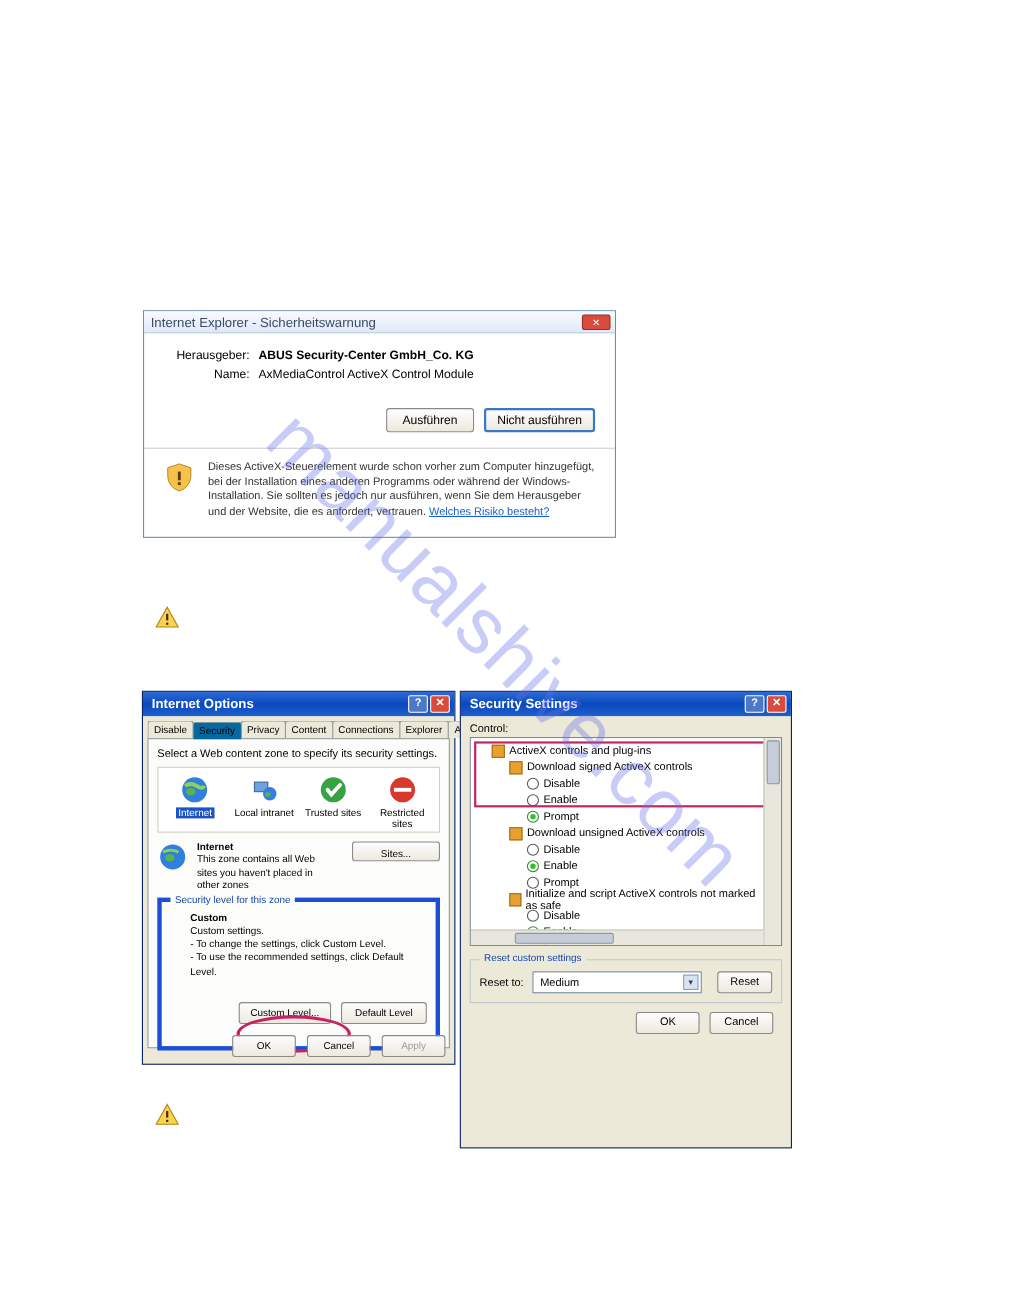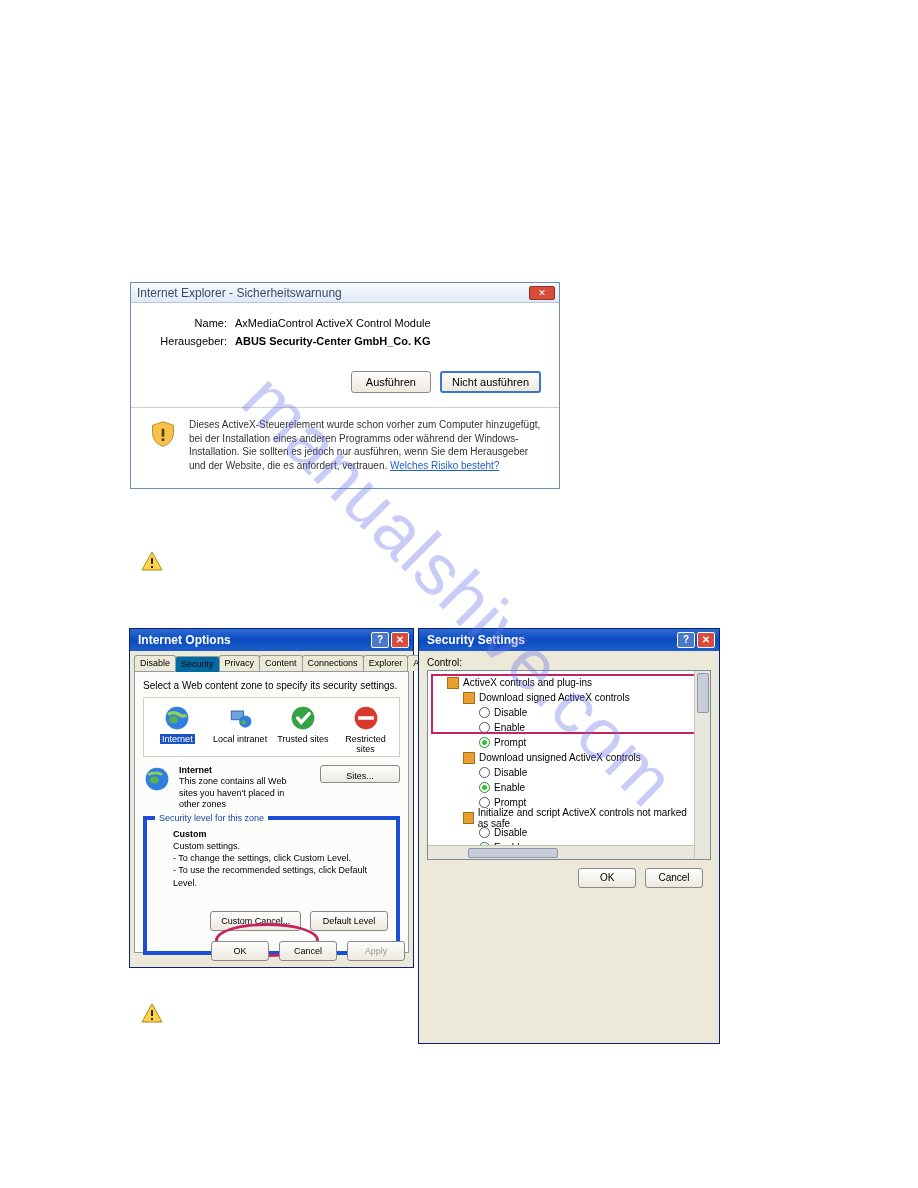--- a/index.html
+++ b/index.html
@@ -292,26 +292,26 @@
 
 <div class="watermark">manualshive.com</div>
 
 <div class="dlg1">
   <div class="dlg1-titlebar">
     <span class="dlg1-title">Internet Explorer - Sicherheitswarnung</span>
     <span class="dlg1-close">✕</span>
   </div>
   <div class="dlg1-body">
     <div class="dlg1-row">
+      <span class="dlg1-label">Herausgeber:</span>
+      <span class="dlg1-val-bold">ABUS Security-Center GmbH_Co. KG</span>
+    </div>
+    <div class="dlg1-row">
       <span class="dlg1-label">Name:</span>
       <span>AxMediaControl ActiveX Control Module</span>
-    </div>
-    <div class="dlg1-row">
-      <span class="dlg1-label">Herausgeber:</span>
-      <span class="dlg1-val-bold">ABUS Security-Center GmbH_Co. KG</span>
     </div>
     <div class="dlg1-buttons">
       <span class="xp-btn">Ausführen</span>
       <span class="xp-btn default">Nicht ausführen</span>
     </div>
     <div class="dlg1-divider"></div>
     <div class="dlg1-info">
       <span class="shield-lg svg-wrap">
         <svg viewBox="0 0 32 32" width="28" height="28">
             <path d="M16 2 L28 6 V14 C28 22 23 28 16 30 C9 28 4 22 4 14 V6 Z" fill="#f6c24a" stroke="#b8801d" stroke-width="1"></path>
@@ -411,21 +411,21 @@
 
     <div class="fieldset-box">
       <span class="fieldset-legend">Security level for this zone</span>
       <div class="custom-text">
         <div class="bold">Custom</div>
         <div>Custom settings.</div>
         <div>- To change the settings, click Custom Level.</div>
         <div>- To use the recommended settings, click Default Level.</div>
       </div>
       <div class="level-buttons">
-        <span class="xp-btn">Custom Cancel...</span>
+        <span class="xp-btn">Custom Level...</span>
         <span class="xp-btn">Default Level</span>
       </div>
       <span class="circle-highlight" style="left:68px; bottom:-6px; width:104px; height:34px;"></span>
     </div>
   </div>
   <div class="dlg2-bottom-buttons">
     <span class="xp-btn">OK</span>
     <span class="xp-btn">Cancel</span>
     <span class="xp-btn disabled">Apply</span>
   </div>
@@ -500,20 +500,31 @@
       </div>
       <span class="pink-box"></span>
       <div class="tree-scroll">
           <div class="thumb"></div>
         </div>
       <div class="tree-hscroll">
           <div class="hthumb"></div>
         </div>
     </div>
 
+    <div class="reset-box">
+      <span class="reset-legend">Reset custom settings</span>
+      <div class="reset-row">
+        <span>Reset to:</span>
+        <div class="reset-select">
+          <span>Medium</span>
+          <span class="arrow">▾</span>
+        </div>
+        <span class="xp-btn" style="min-width:50px;height:20px;font-size:10px;line-height:18px;">Reset</span>
+      </div>
+    </div>
 
     <div class="dlg3-bottom">
       <span class="xp-btn">OK</span>
       <span class="xp-btn">Cancel</span>
     </div>
   </div>
 </div>
 
 <span class="warn-tri svg-wrap" style="left:140px; top:1002px;">
   <svg viewBox="0 0 24 24" width="24" height="24">

